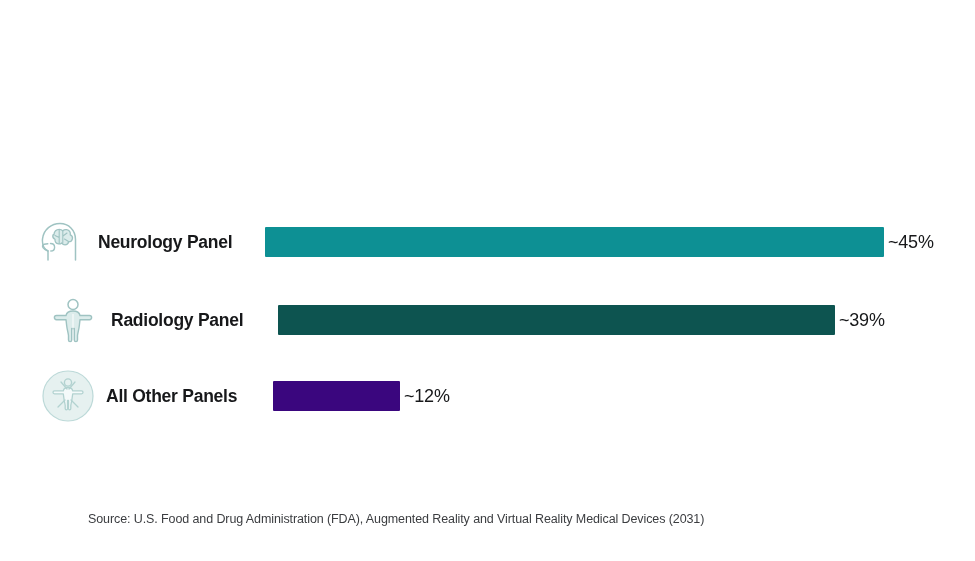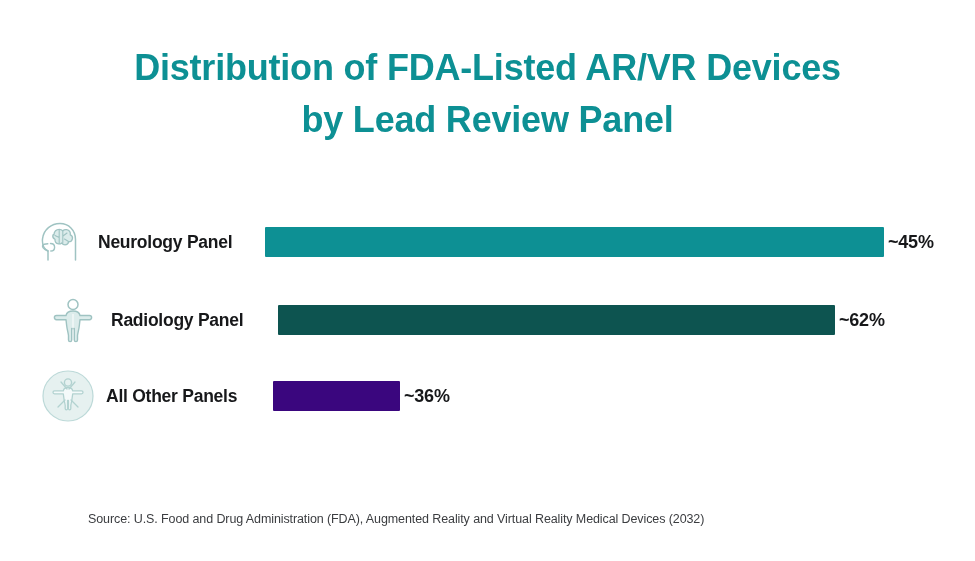--- a/index.html
+++ b/index.html
@@ -88,21 +88,21 @@
     align-items: center;
   }
   .bar {
     height: 30px;
     border-radius: 1px;
   }
   .bar-value {
     margin-left: 4px;
     color: #17181a;
     font-size: 18px;
-    font-weight: bold;
+    font-weight: normal;
     letter-spacing: -0.2px;
     white-space: nowrap;
   }
 
   
   #source-note {
     position: absolute;
     left: 88px;
     top: 512px;
     color: #3b3d40;
@@ -110,24 +110,20 @@
     font-weight: normal;
     letter-spacing: -0.1px;
     white-space: nowrap;
   }
 </style>
 </head>
 <body>
 
 <div id="canvas">
 
-  <div id="chart-title">
-    <span class="t-line">Distribution of FDA-Listed AR/VR Devices</span>
-    <span class="t-line">by Lead Review Panel</span>
-  </div>
 
   <div id="plot-area">
 
     <div class="bar-row" style="top:8px;">
       <div class="row-icon">
         <svg width="52" height="52" viewBox="0 0 52 52" aria-hidden="true">
           <path d="M14 44 L14 35 C10 33 8 28 8.5 23 C9.5 13.5 17.5 7.5 26 7.5 C34.5 7.5 41.5 14 41.5 23.5 L41.5 44" fill="none" stroke="#9fc3c2" stroke-width="1.5" stroke-linecap="round" stroke-linejoin="round"></path>
           <path d="M14 35 C11.5 34 10 33 9 31.5 C8 30 8.6 28.6 10.2 28.3 L13.8 27.8" fill="none" stroke="#9fc3c2" stroke-width="1.4" stroke-linecap="round" stroke-linejoin="round"></path>
           <path d="M16.5 27.5 C19 27.5 20.6 29 20.6 31.2 C20.6 33.5 19 35 16.8 35" fill="none" stroke="#9fc3c2" stroke-width="1.4" stroke-linecap="round"></path>
           <path d="M20 18.5 C20 15.6 22.3 13.3 25.2 13.3 C26.6 13.3 27.9 13.9 28.8 14.8
@@ -156,21 +152,21 @@
                    C24 47.6 24.7 47 24.7 46 L24.7 34.5 L27.3 34.5 L27.3 46
                    C27.3 47 28 47.6 28.9 47.6 C29.8 47.6 30.5 47 30.5 46 L30.5 41.5
                    C31 38 32 35 32.4 31 L33 25.7 L42.5 25.7 C43.8 25.7 44.6 24.8 44.6 23.6
                    C44.6 22.4 43.8 21.5 42.5 21.5 L33 21.5 C32.5 19 30.5 17 26 17 Z" fill="#dceceb" stroke="#9fc3c2" stroke-width="1.4" stroke-linejoin="round"></path>
           <path d="M26 20 L26 34.5" fill="none" stroke="#ffffff" stroke-width="1.2" opacity="0.8"></path>
         </svg>
       </div>
       <div class="row-label">Radiology Panel</div>
       <div class="bar-track">
         <div class="bar" style="width:557px;background:#0d5450;"></div>
-        <div class="bar-value">~62%</div>
+        <div class="bar-value">~39%</div>
       </div>
     </div>
 
     <div class="bar-row" style="top:162px;margin-left:8px;">
       <div class="row-icon">
         <svg width="54" height="54" viewBox="0 0 54 54" aria-hidden="true">
           <circle cx="27" cy="27" r="25" fill="#e6f1f0" stroke="#bcd9d8" stroke-width="1.2"></circle>
           <circle cx="27" cy="13.5" r="3.6" fill="none" stroke="#b2d2d0" stroke-width="1.4"></circle>
           <path d="M27 18.5 C24 18.5 22.6 20 22.3 21.8 L13.5 21.8 C12.6 21.8 12 22.5 12 23.3
                    C12 24.2 12.6 24.8 13.5 24.8 L22.3 24.8 L22.8 28.5
@@ -179,21 +175,21 @@
                    C27.5 40.4 28 40.9 28.6 40.9 C29.3 40.9 29.8 40.4 29.8 39.6
                    L29.8 36.4 C30.2 33.8 30.9 31.5 31.2 28.5 L31.7 24.8 L40.5 24.8
                    C41.4 24.8 42 24.2 42 23.3 C42 22.5 41.4 21.8 40.5 21.8
                    L31.7 21.8 C31.4 20 30 18.5 27 18.5 Z" fill="#f4fafa" stroke="#b2d2d0" stroke-width="1.3" stroke-linejoin="round"></path>
           <path d="M20 13 L26 20 M34 13 L28 20 M17 38 L24 31 M37 38 L30 31" fill="none" stroke="#b2d2d0" stroke-width="1.3" stroke-linecap="round"></path>
         </svg>
       </div>
       <div class="row-label">All Other Panels</div>
       <div class="bar-track">
         <div class="bar" style="width:127px;background:#3a067e;"></div>
-        <div class="bar-value">~36%</div>
+        <div class="bar-value">~12%</div>
       </div>
     </div>
 
   </div>
 
-  <div id="source-note">Source: U.S. Food and Drug Administration (FDA), Augmented Reality and Virtual Reality Medical Devices (2032)</div>
+  <div id="source-note">Source: U.S. Food and Drug Administration (FDA), Augmented Reality and Virtual Reality Medical Devices (2031)</div>
 
 </div>
 
 </body></html>

